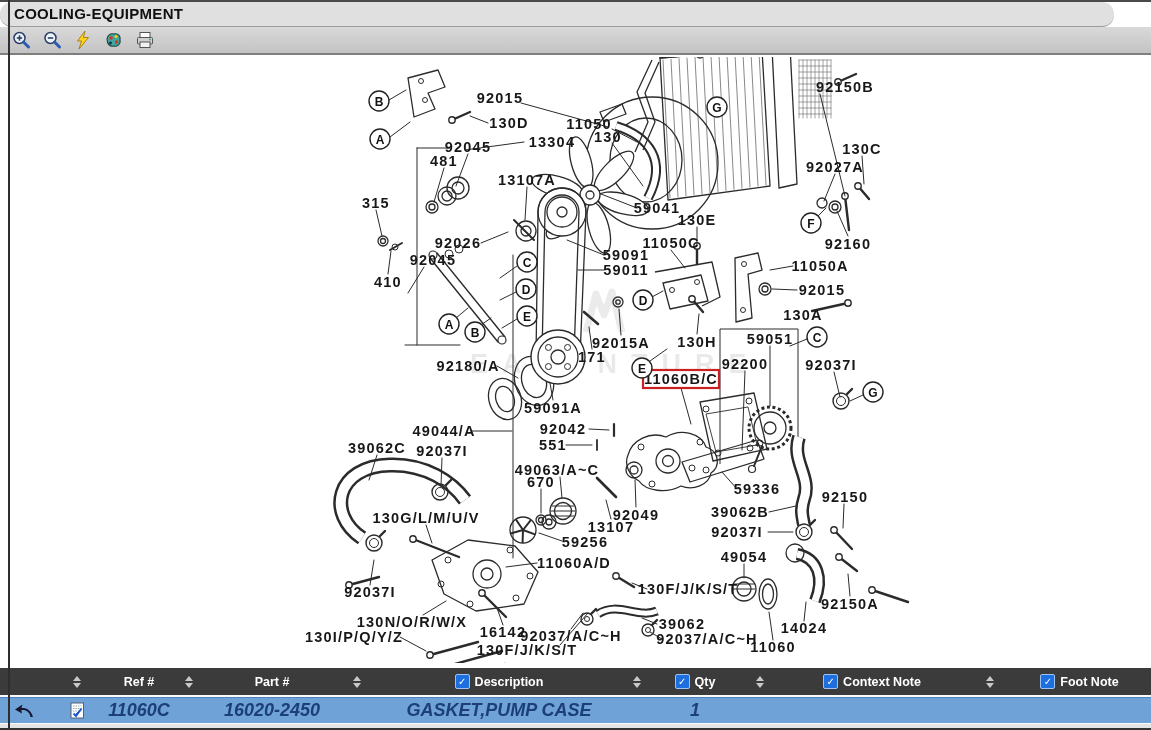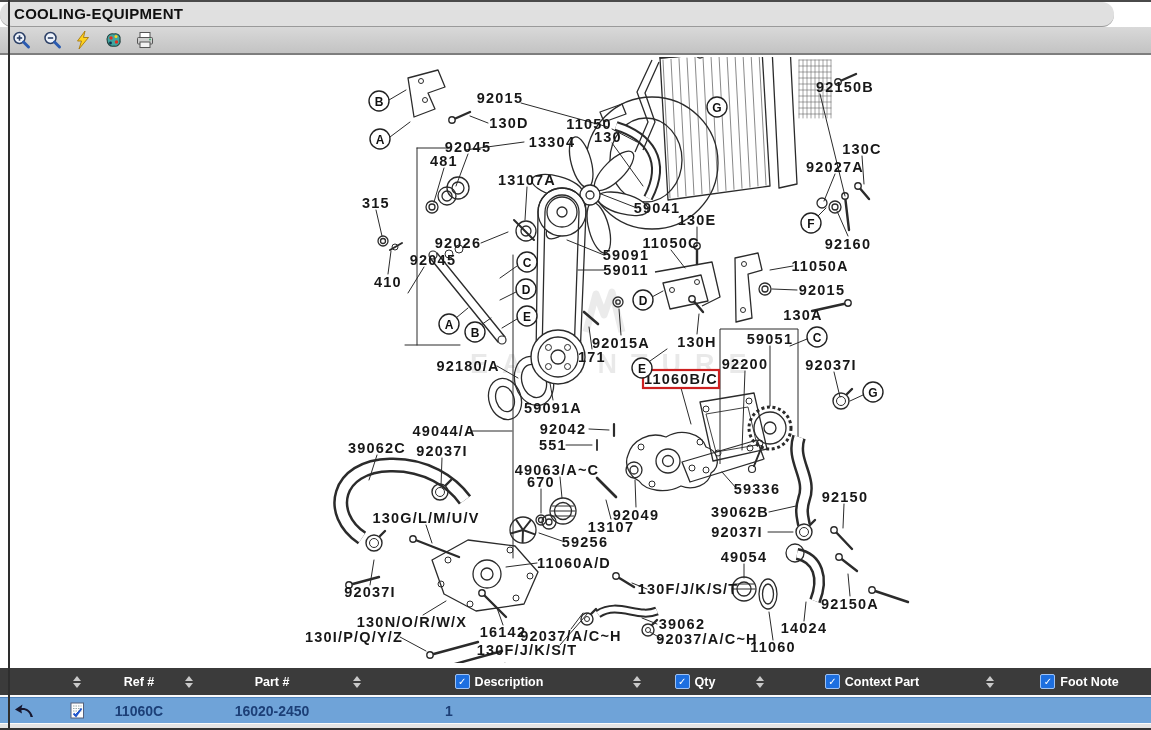--- a/index.html
+++ b/index.html
@@ -21,21 +21,21 @@
   .g-row{display:flex;width:1151px;box-sizing:border-box;}
   .g-head{background:#3b3b3b;height:27px;align-items:center;}
   .g-gap{height:2px;background:#fafafa;}
   .g-data{height:26px;align-items:center;}
   .g-sel{background:#6fa3d8;border-top:1px solid #4f83bd;}
   .g-sel .cellv{color:#1c3f77;font-weight:bold;}
   .g-alt{background:#e4e4e4;}
   .g-alt .cellv{color:#3a3a3a;font-weight:bold;}
   .cell{display:flex;align-items:center;justify-content:center;overflow:hidden;flex:0 0 auto;box-sizing:border-box;}
   .hlabel{color:#fff;font-size:12.5px;font-weight:bold;white-space:nowrap;display:flex;align-items:center;gap:5px;}
-  .cellv{font-size:14px;white-space:nowrap;}
+  .cellv{font-size:18px;white-space:nowrap;font-style:italic;}
   .sorters{display:flex;flex-direction:column;gap:2px;align-items:center;cursor:pointer;}
   .tri-up{width:0;height:0;border-left:4.5px solid transparent;border-right:4.5px solid transparent;
           border-bottom:5px solid #c9c9c9;}
   .tri-down{width:0;height:0;border-left:4.5px solid transparent;border-right:4.5px solid transparent;
             border-top:5px solid #c9c9c9;}
   .cb{width:13px;height:13px;background:#1d6fe0;border:1px solid #9ec2f4;border-radius:2px;
       display:inline-flex;align-items:center;justify-content:center;color:#fff;font-size:10px;
       font-weight:bold;line-height:13px;cursor:pointer;}
   .bottomedge{position:absolute;left:0;bottom:0;width:1151px;height:2px;background:#333;z-index:41;}
 </style>
@@ -558,21 +558,21 @@
         </div>
         <div class="cell" style="width: 44px;">
           <span class="sorters">
             <span class="tri-up"></span>
             <span class="tri-down"></span>
           </span>
         </div>
         <div class="cell" style="width: 180px;">
           <span class="hlabel">
             <span class="cb">✓</span>
-            <span>Context Part</span>
+            <span>Context Note</span>
           </span>
         </div>
         <div class="cell" style="width: 56px;">
           <span class="sorters">
             <span class="tri-up"></span>
             <span class="tri-down"></span>
           </span>
         </div>
         <div class="cell" style="width: 123px;">
           <span class="hlabel">
@@ -599,20 +599,23 @@
           </svg>
         </div>
         <div class="cell" style="width: 66px;">
           <span class="cellv">11060C</span>
         </div>
         <div class="cell" style="width: 34px;"></div>
         <div class="cell" style="width: 132px;">
           <span class="cellv">16020-2450</span>
         </div>
         <div class="cell" style="width: 38px;"></div>
+        <div class="cell" style="width: 246px;">
+          <span class="cellv">GASKET,PUMP CASE</span>
+        </div>
         <div class="cell" style="width: 30px;"></div>
         <div class="cell" style="width: 86px;">
           <span class="cellv">1</span>
         </div>
         <div class="cell" style="width: 44px;"></div>
         <div class="cell" style="width: 180px;">
           <span class="cellv"></span>
         </div>
         <div class="cell" style="width: 56px;"></div>
         <div class="cell" style="width: 123px;">

